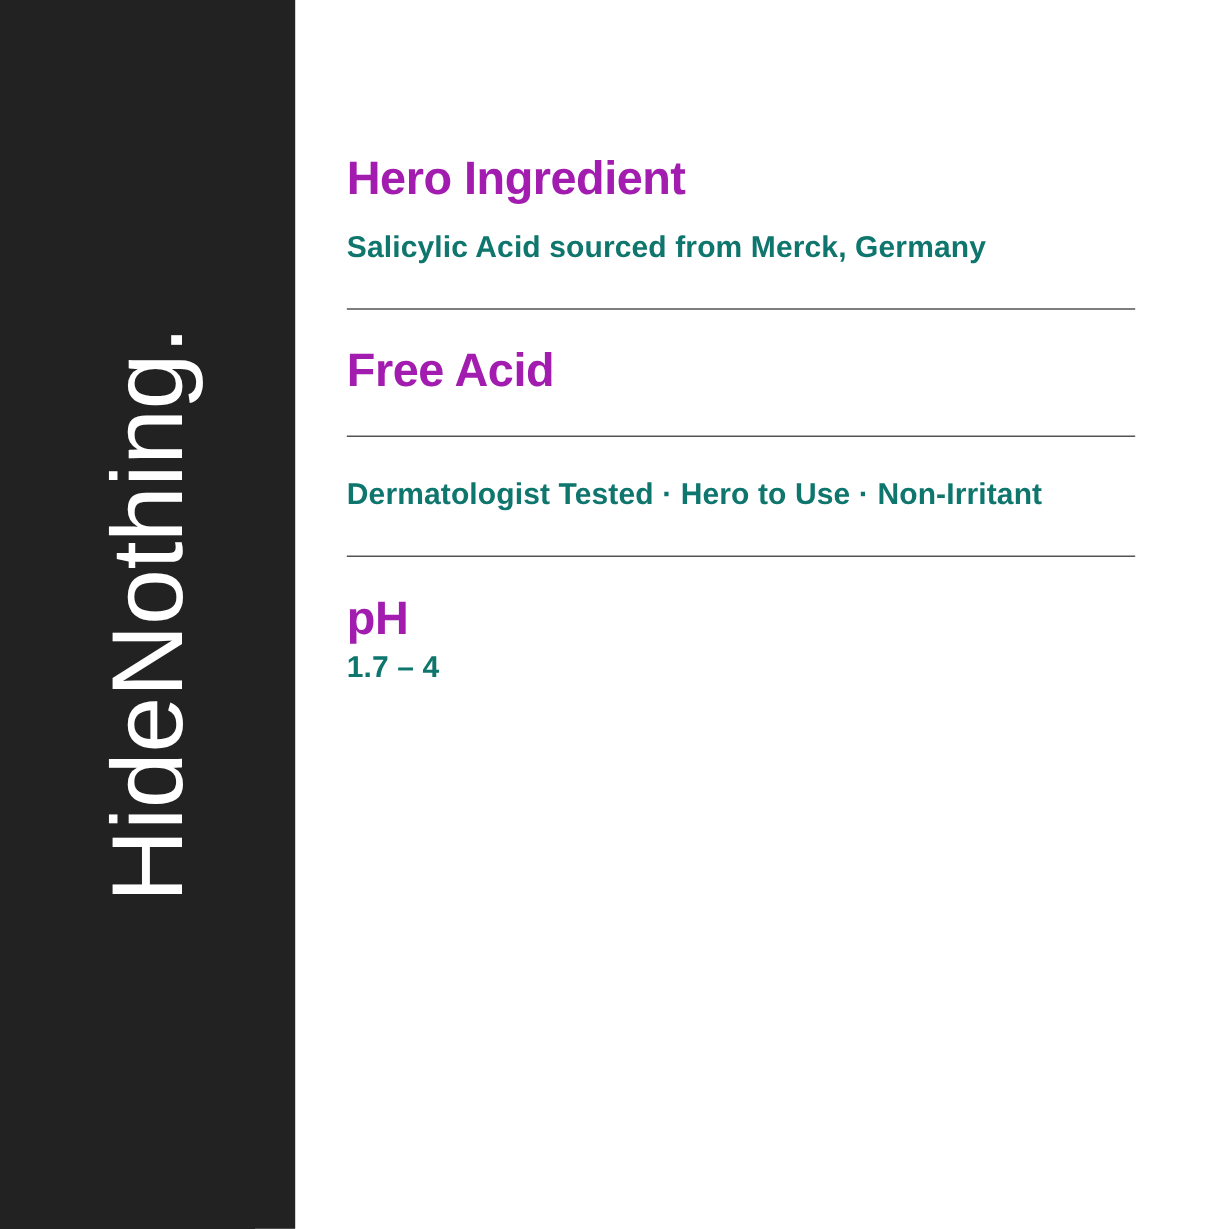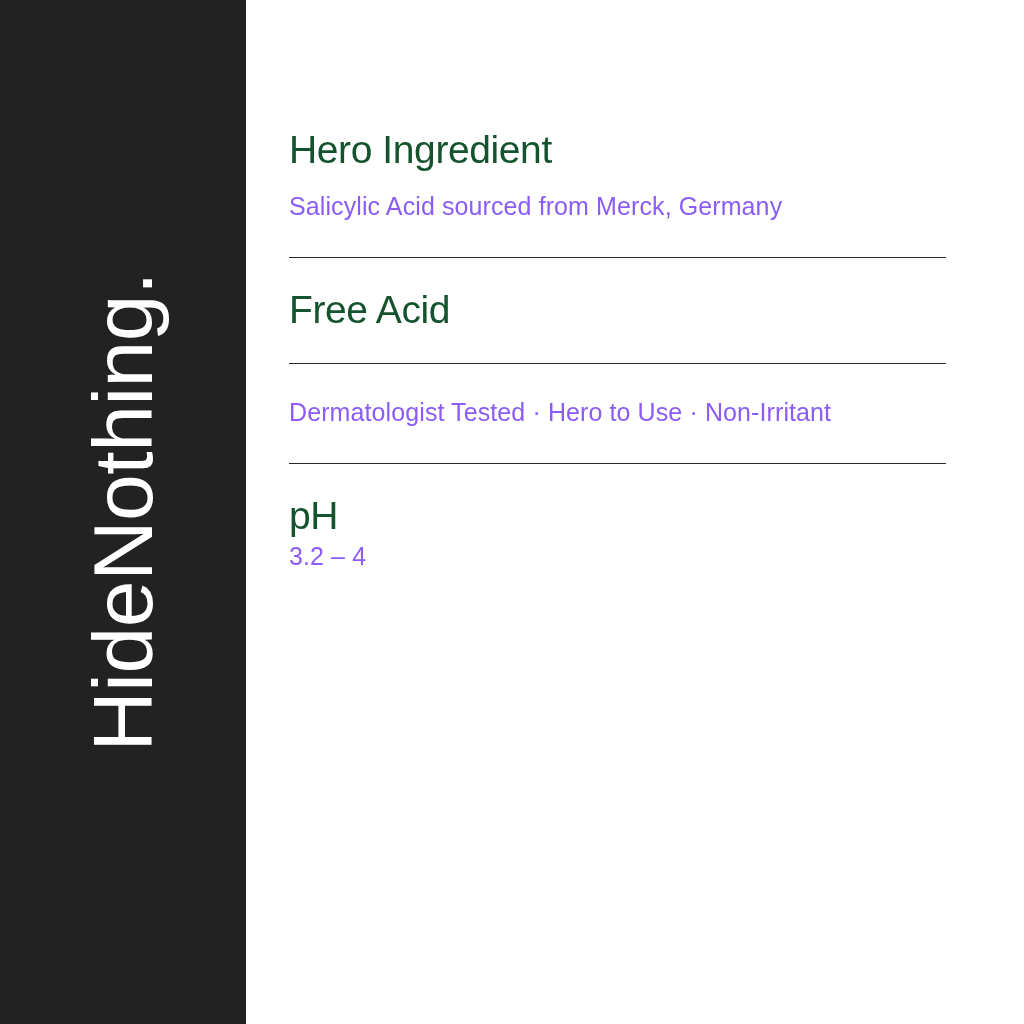--- a/index.html
+++ b/index.html
@@ -62,30 +62,30 @@
     position: absolute;
     left: 43px;
     top: 128px;
     width: 657px;
   }
   .block {
     padding: 0 0 0 0;
   }
   .block-title {
     font-size: 39px;
-    font-weight: 400;
-    color: #14532d;
+    font-weight: 700;
+    color: #a21caf;
     letter-spacing: -0.4px;
     line-height: 1.12;
     margin: 0 0 14px 0;
   }
   .block-body {
     font-size: 25px;
-    font-weight: 400;
-    color: #8b5cf6;
+    font-weight: 700;
+    color: #0f766e;
     line-height: 1.48;
     letter-spacing: 0.1px;
     margin: 0;
     max-width: 600px;
   }
   .divider {
     height: 1px;
     background: #2a2a2a;
     width: 657px;
     margin: 32px 0 30px 0;
@@ -122,19 +122,19 @@
       <div class="divider"></div>
 
       <div class="block">
         <div class="block-body">Dermatologist Tested · Hero to Use · Non-Irritant</div>
       </div>
 
       <div class="divider"></div>
 
       <div class="block ph">
         <div class="block-title">pH</div>
-        <div class="block-body">3.2 – 4</div>
+        <div class="block-body">1.7 – 4</div>
       </div>
 
     </div>
   </div>
 
 </div>
 
 </body></html>

